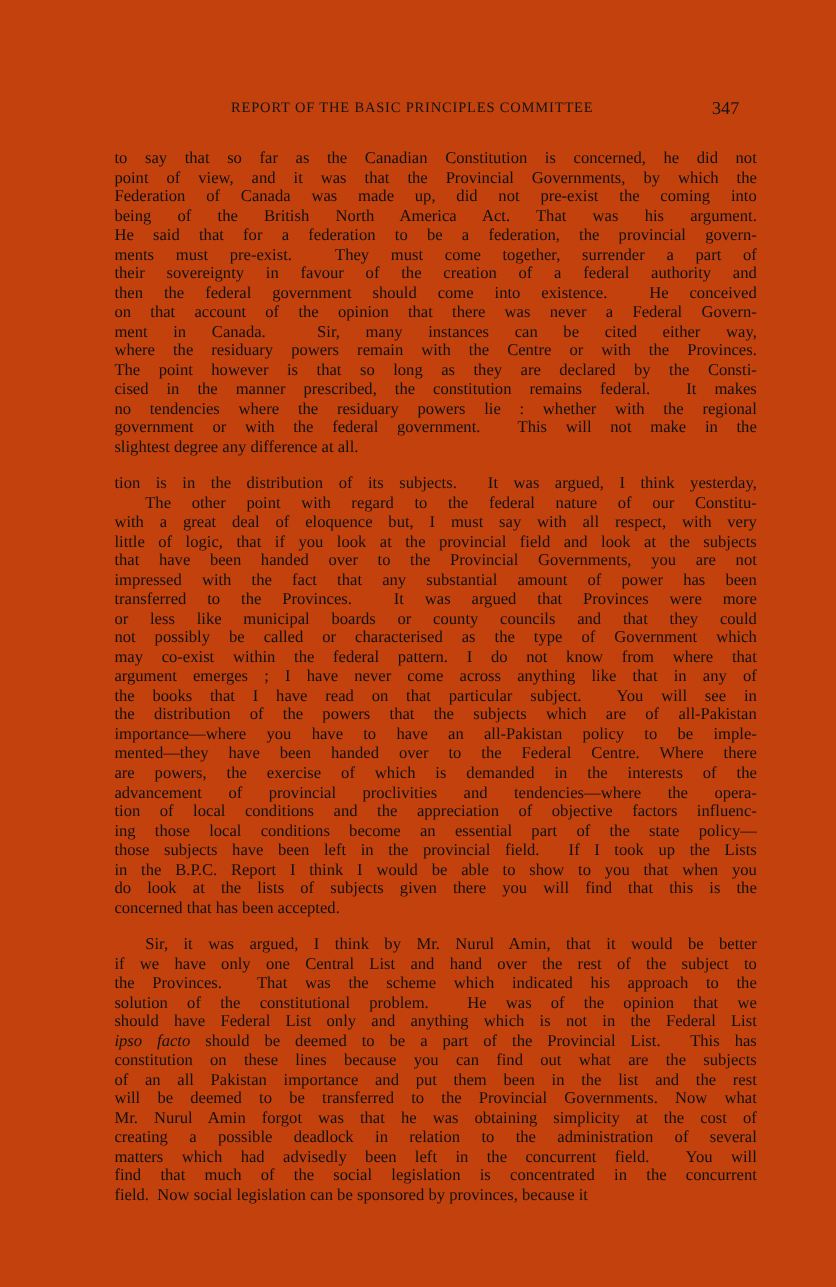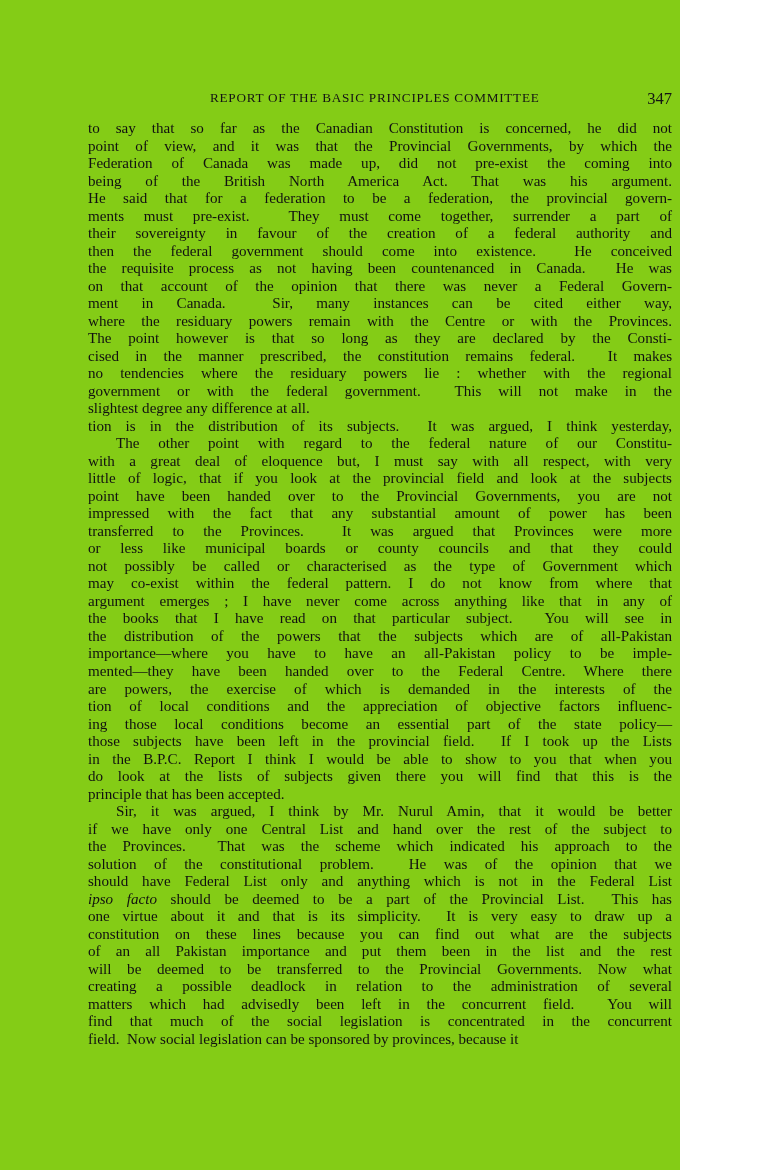--- a/index.html
+++ b/index.html
@@ -12,23 +12,23 @@
     width: 760px;
     height: 1170px;
     position: relative;
     font-family: "Liberation Serif", "DejaVu Serif", serif;
     color: #0d0d0d;
     -webkit-font-smoothing: antialiased;
   }
   .page {
     position: absolute;
     left: 0; top: 0;
-    width: 680px;
+    width: 760px;
     height: 1170px;
-    background: #84cc16;
+    background: #c2410c;
     overflow: hidden;
   }
 
   
   .running-head {
     position: absolute;
     left: 88px;
     top: 90px;
     width: 584px;
     height: 20px;
@@ -54,21 +54,21 @@
   }
 
   
   .textblock {
     position: absolute;
     left: 88px;
     top: 120px;
     width: 584px;
   }
   .para {
-    margin: 0;
+    margin: 16px;
     padding: 0;
   }
   
   .ln {
     display: block;
     width: 584px;
     height: 17.52px;
     line-height: 17.52px;
     font-size: 15.1px;
     text-align: justify;
@@ -100,65 +100,65 @@
   <div class="textblock">
       <p class="para">
         <span class="ln">to say that so far as the Canadian Constitution is concerned, he did not</span>
         <span class="ln">point of view, and it was that the Provincial Governments, by which the</span>
         <span class="ln">Federation of Canada was made up, did not pre-exist the coming into</span>
         <span class="ln">being of the British North America Act. That was his argument.</span>
         <span class="ln">He said that for a federation to be a federation, the provincial govern-</span>
         <span class="ln">ments must pre-exist.  They must come together, surrender a part of</span>
         <span class="ln">their sovereignty in favour of the creation of a federal authority and</span>
         <span class="ln">then the federal government should come into existence.  He conceived</span>
-        <span class="ln">the requisite process as not having been countenanced in Canada.  He was</span>
         <span class="ln">on that account of the opinion that there was never a Federal Govern-</span>
         <span class="ln">ment in Canada.  Sir, many instances can be cited either way,</span>
         <span class="ln">where the residuary powers remain with the Centre or with the Provinces.</span>
         <span class="ln">The point however is that so long as they are declared by the Consti-</span>
         <span class="ln">cised in the manner prescribed, the constitution remains federal.  It makes</span>
         <span class="ln">no tendencies where the residuary powers lie : whether with the regional</span>
         <span class="ln">government or with the federal government.  This will not make in the</span>
         <span class="ln last">slightest degree any difference at all.</span>
       </p>
       <p class="para">
         <span class="ln">tion is in the distribution of its subjects.  It was argued, I think yesterday,</span>
         <span class="ln indent">The other point with regard to the federal nature of our Constitu-</span>
         <span class="ln">with a great deal of eloquence but, I must say with all respect, with very</span>
         <span class="ln">little of logic, that if you look at the provincial field and look at the subjects</span>
-        <span class="ln">point have been handed over to the Provincial Governments, you are not</span>
+        <span class="ln">that have been handed over to the Provincial Governments, you are not</span>
         <span class="ln">impressed with the fact that any substantial amount of power has been</span>
         <span class="ln">transferred to the Provinces.  It was argued that Provinces were more</span>
         <span class="ln">or less like municipal boards or county councils and that they could</span>
         <span class="ln">not possibly be called or characterised as the type of Government which</span>
         <span class="ln">may co-exist within the federal pattern. I do not know from where that</span>
         <span class="ln">argument emerges ; I have never come across anything like that in any of</span>
         <span class="ln">the books that I have read on that particular subject.  You will see in</span>
         <span class="ln">the distribution of the powers that the subjects which are of all-Pakistan</span>
         <span class="ln">importance—where you have to have an all-Pakistan policy to be imple-</span>
         <span class="ln">mented—they have been handed over to the Federal Centre. Where there</span>
         <span class="ln">are powers, the exercise of which is demanded in the interests of the</span>
+        <span class="ln">advancement of provincial proclivities and tendencies—where the opera-</span>
         <span class="ln">tion of local conditions and the appreciation of objective factors influenc-</span>
         <span class="ln">ing those local conditions become an essential part of the state policy—</span>
         <span class="ln">those subjects have been left in the provincial field.  If I took up the Lists</span>
         <span class="ln">in the B.P.C. Report I think I would be able to show to you that when you</span>
         <span class="ln">do look at the lists of subjects given there you will find that this is the</span>
-        <span class="ln last">principle that has been accepted.</span>
+        <span class="ln last">concerned that has been accepted.</span>
       </p>
       <p class="para">
         <span class="ln indent">Sir, it was argued, I think by Mr. Nurul Amin, that it would be better</span>
         <span class="ln">if we have only one Central List and hand over the rest of the subject to</span>
         <span class="ln">the Provinces.  That was the scheme which indicated his approach to the</span>
         <span class="ln">solution of the constitutional problem.  He was of the opinion that we</span>
         <span class="ln">should have Federal List only and anything which is not in the Federal List</span>
         <span class="ln"><i class="ital">ipso facto</i> should be deemed to be a part of the Provincial List.  This has</span>
-        <span class="ln">one virtue about it and that is its simplicity.  It is very easy to draw up a</span>
         <span class="ln">constitution on these lines because you can find out what are the subjects</span>
         <span class="ln">of an all Pakistan importance and put them been in the list and the rest</span>
         <span class="ln">will be deemed to be transferred to the Provincial Governments. Now what</span>
+        <span class="ln">Mr. Nurul Amin forgot was that he was obtaining simplicity at the cost of</span>
         <span class="ln">creating a possible deadlock in relation to the administration of several</span>
         <span class="ln">matters which had advisedly been left in the concurrent field.  You will</span>
         <span class="ln">find that much of the social legislation is concentrated in the concurrent</span>
         <span class="ln last">field.  Now social legislation can be sponsored by provinces, because it</span>
       </p>
     </div>
 
 </div>
 
 </body></html>

